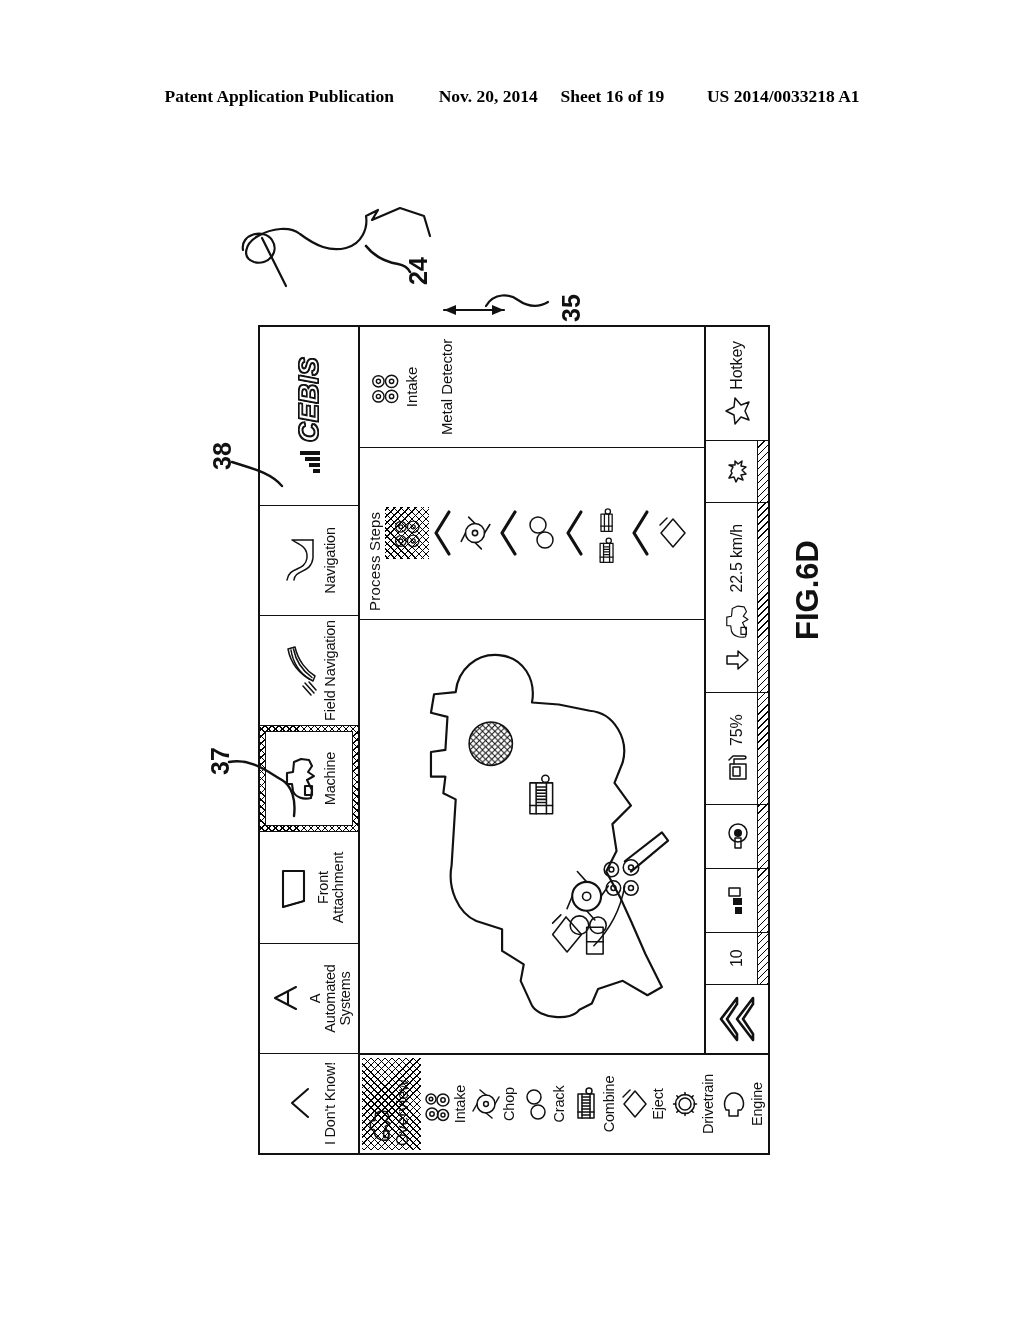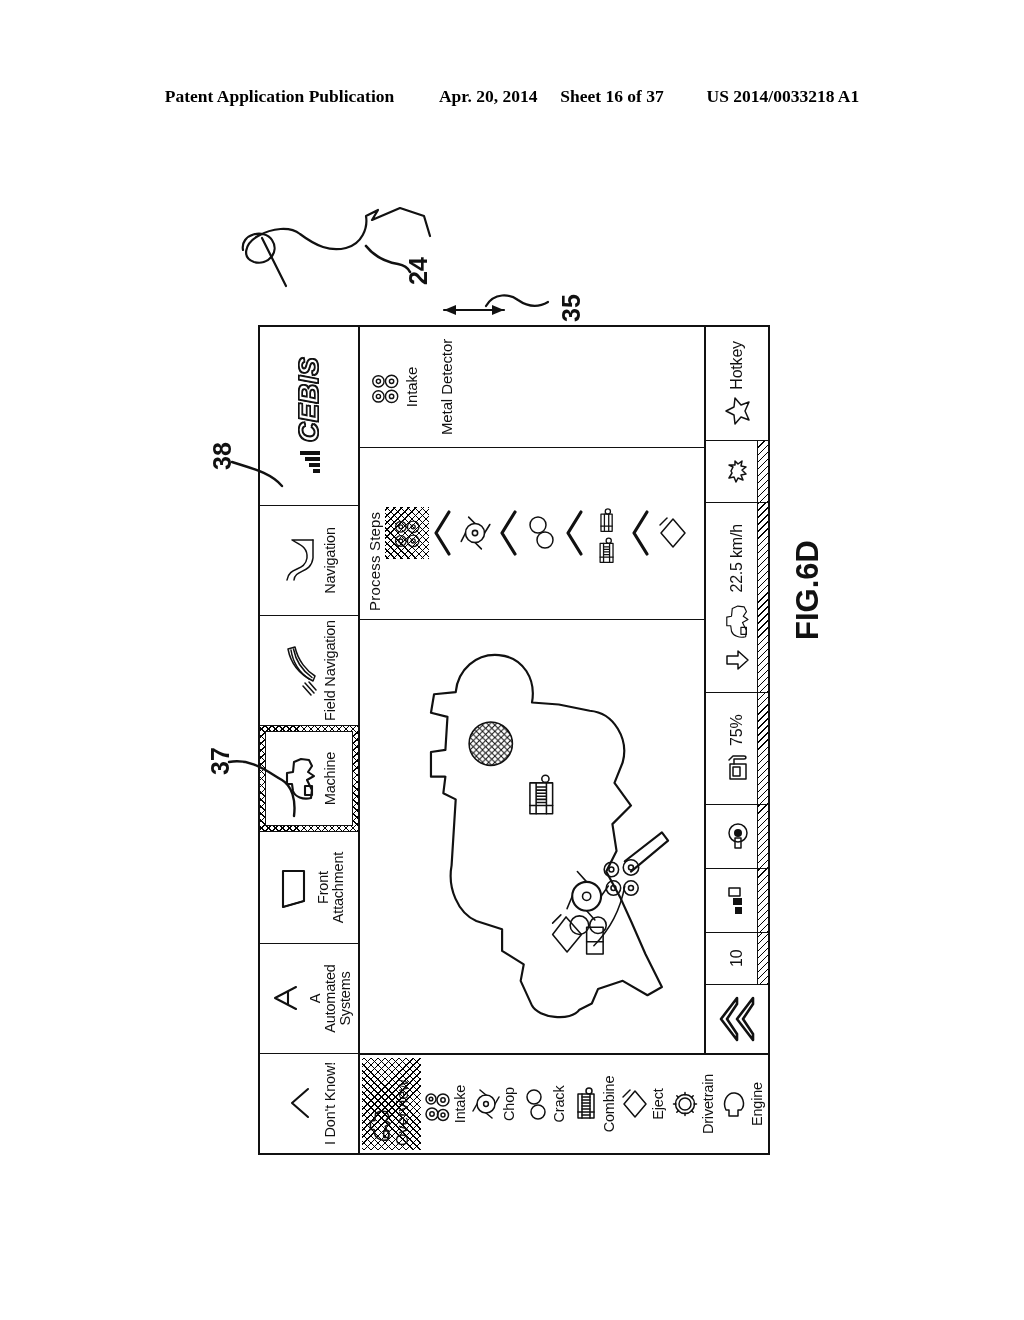--- a/index.html
+++ b/index.html
@@ -192,23 +192,23 @@
   .ref-35{left:557px;top:322px;transform:rotate(-90deg);}
 
   .overlay{position:absolute;left:0;top:0;width:1024px;height:1320px;pointer-events:none;}
 </style>
 </head>
 <body>
 
 <div class="pat-header">
   <span>Patent Application Publication</span>
   <span class="ph-gap1">&nbsp;</span>
-  <span>Apr. 20, 2014</span>
+  <span>Nov. 20, 2014</span>
   <span class="ph-gap2">&nbsp;</span>
-  <span>Sheet 16 of 37</span>
+  <span>Sheet 16 of 19</span>
   <span class="ph-gap3">&nbsp;</span>
   <span>US 2014/0033218 A1</span>
 </div>
 
 <div class="fig-label">FIG.6D</div>
 
 <div class="stage">
 
   <div class="screen">
 

